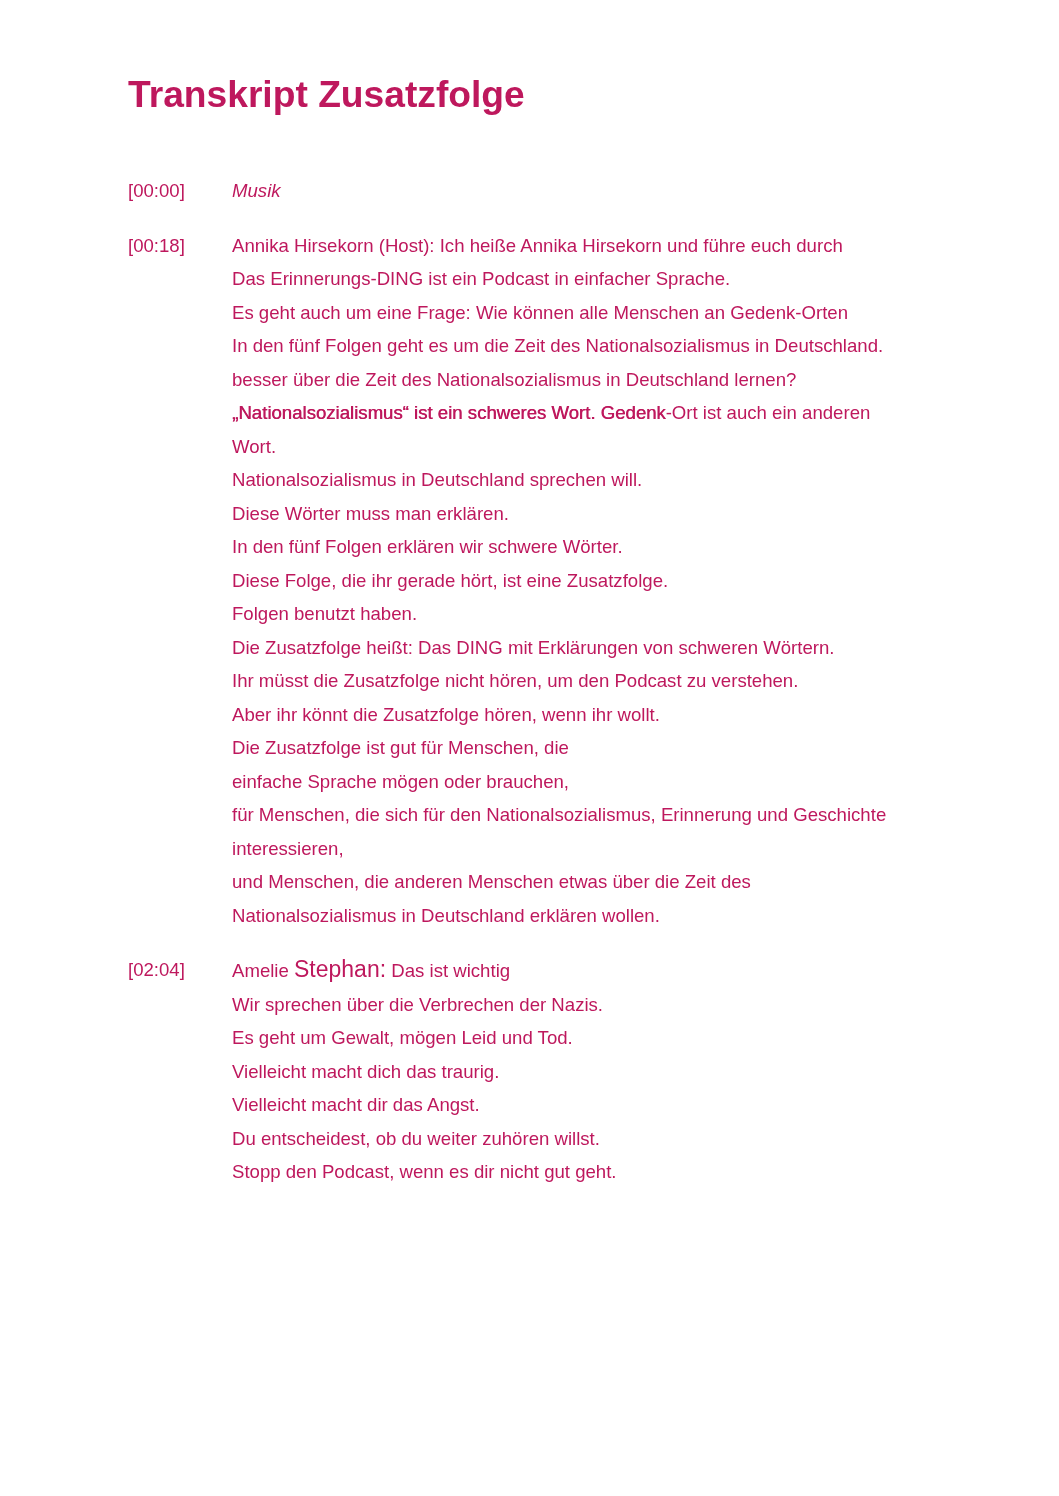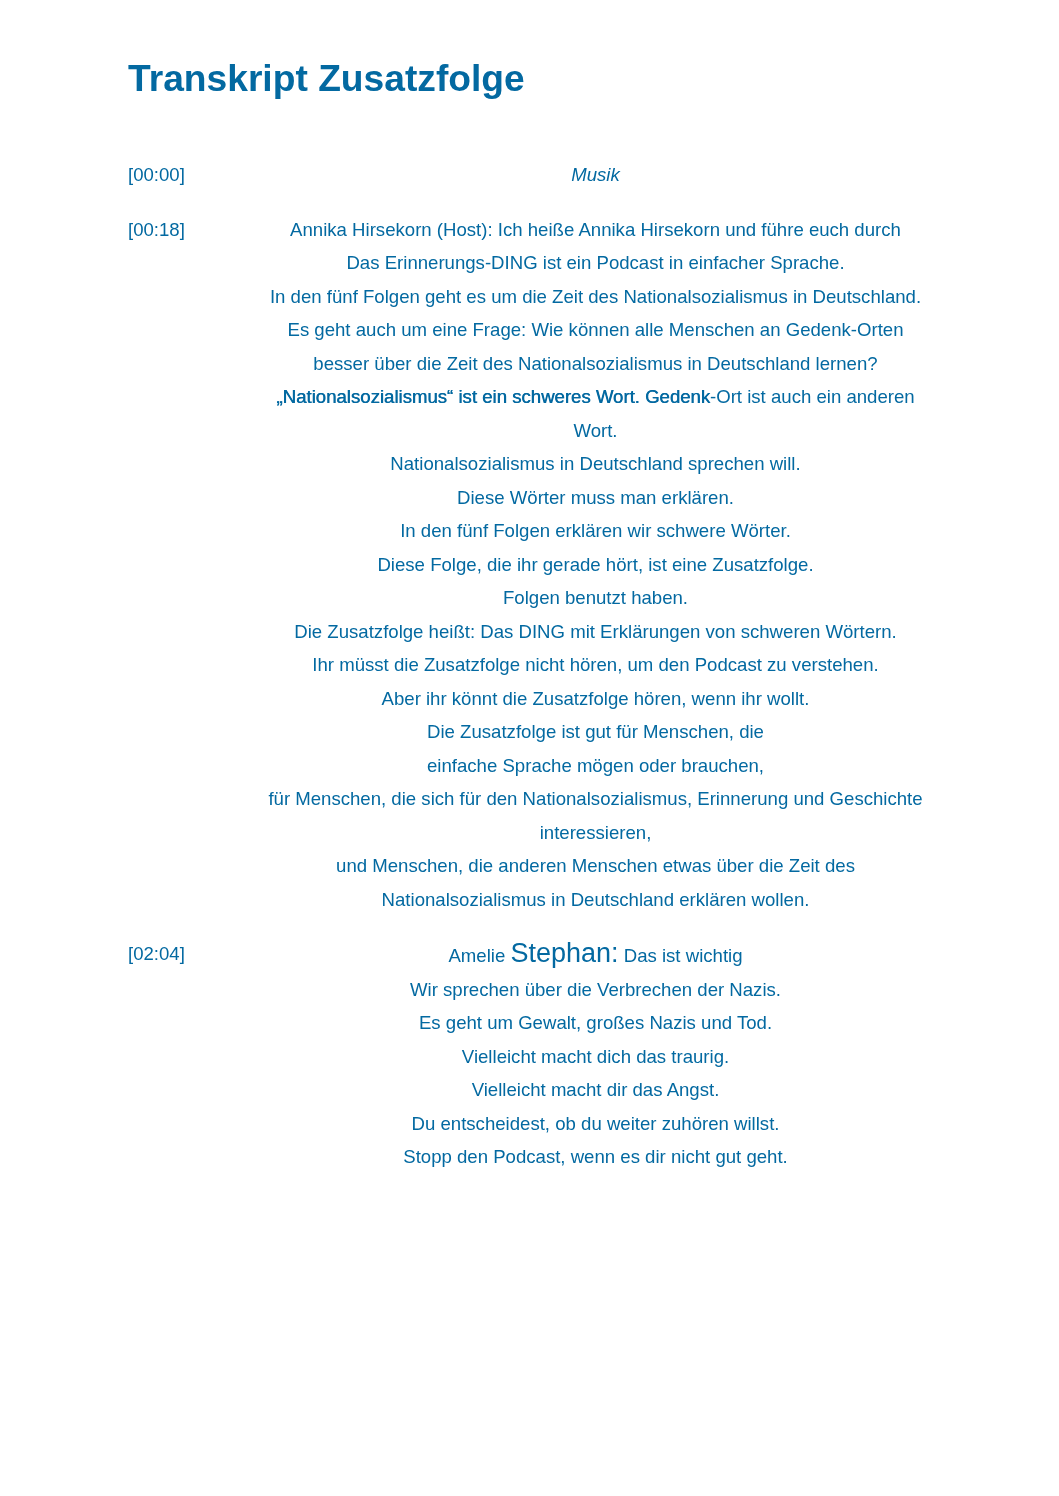--- a/index.html
+++ b/index.html
@@ -1,74 +1,74 @@
 <!DOCTYPE html>
 <html><head>
 <meta charset="utf-8">
 <style>
   html,body{margin:0;padding:0;background:#ffffff;}
   .page{
     position:relative;
     width:1059px;
     height:1496px;
     background:#ffffff;
-    color:#0369a1;
+    color:#be185d;
     font-family:"Liberation Sans","DejaVu Sans",sans-serif;
     font-size:18.6px;
     box-sizing:border-box;
-    padding:64px 100px 0 128px;
+    padding:80px 100px 0 128px;
     overflow:hidden;
   }
   .doc-title{
     font-weight:bold;
     line-height:28px;
     margin:0 0 66px 0;
   }
   .transcript{display:block;}
   .entry{
     display:flex;
     align-items:flex-start;
     margin-bottom:21px;
   }
   .time{
     flex:0 0 104px;
     width:104px;
     line-height:33.5px;
   }
-  .lines{flex:1 1 auto;min-width:0;text-align:center;}
+  .lines{flex:1 1 auto;min-width:0;}
   .line{
     line-height:33.5px;
     white-space:nowrap;
   }
   .b{font-weight:normal;}
   .i{font-style:italic;}
   
   .sb{text-shadow:0.5px 0 0 currentColor;}
-  .lg{font-size:27px;}
+  .lg{font-size:23px;}
 </style>
 </head>
 <body>
 
 <div class="page">
   <h1 class="doc-title">Transkript Zusatzfolge</h1>
   <div class="transcript">
   <div class="entry">
     <div class="time">[00:00]</div>
     <div class="lines">
           <div class="line"><span class="i">Musik</span></div>
         </div>
   </div>
 
   <div class="entry">
     <div class="time">[00:18]</div>
     <div class="lines">
           <div class="line"><span class="b">Annika Hirsekorn (Host)</span><span>: Ich heiße Annika Hirsekorn und führe euch durch</span></div>
           <div class="line"><span>Das Erinnerungs-DING ist ein Podcast in einfacher Sprache.</span></div>
+          <div class="line"><span>Es geht auch um eine Frage: Wie können alle Menschen an Gedenk-Orten</span></div>
           <div class="line"><span>In den fünf Folgen geht es um die Zeit des Nationalsozialismus in Deutschland.</span></div>
-          <div class="line"><span>Es geht auch um eine Frage: Wie können alle Menschen an Gedenk-Orten</span></div>
           <div class="line"><span>besser über die Zeit des Nationalsozialismus in Deutschland lernen?</span></div>
           <div class="line"><span class="sb">„Nationalsozialismus“ ist ein schweres Wort. Gedenk</span><span>-Ort ist auch ein anderen</span></div>
           <div class="line"><span>Wort.</span></div>
           <div class="line"><span>Nationalsozialismus in Deutschland sprechen will.</span></div>
           <div class="line"><span>Diese Wörter muss man erklären.</span></div>
           <div class="line"><span>In den fünf Folgen erklären wir schwere Wörter.</span></div>
           <div class="line"><span>Diese Folge, die ihr gerade hört, ist eine Zusatzfolge.</span></div>
           <div class="line"><span>Folgen benutzt haben.</span></div>
           <div class="line"><span>Die Zusatzfolge heißt: Das DING mit Erklärungen von schweren Wörtern.</span></div>
           <div class="line"><span>Ihr müsst die Zusatzfolge nicht hören, um den Podcast zu verstehen.</span></div>
@@ -80,21 +80,21 @@
           <div class="line"><span>und Menschen, die anderen Menschen etwas über die Zeit des</span></div>
           <div class="line"><span>Nationalsozialismus in Deutschland erklären wollen.</span></div>
         </div>
   </div>
 
   <div class="entry">
     <div class="time">[02:04]</div>
     <div class="lines">
           <div class="line"><span class="b">Amelie </span><span class="b lg">Stephan:</span><span> Das ist wichtig</span></div>
           <div class="line"><span>Wir sprechen über die Verbrechen der Nazis.</span></div>
-          <div class="line"><span>Es geht um Gewalt, großes Nazis und Tod.</span></div>
+          <div class="line"><span>Es geht um Gewalt, mögen Leid und Tod.</span></div>
           <div class="line"><span>Vielleicht macht dich das traurig.</span></div>
           <div class="line"><span>Vielleicht macht dir das Angst.</span></div>
           <div class="line"><span>Du entscheidest, ob du weiter zuhören willst.</span></div>
           <div class="line"><span>Stopp den Podcast, wenn es dir nicht gut geht.</span></div>
         </div>
   </div>
 </div>
 </div>
 
 </body></html>

